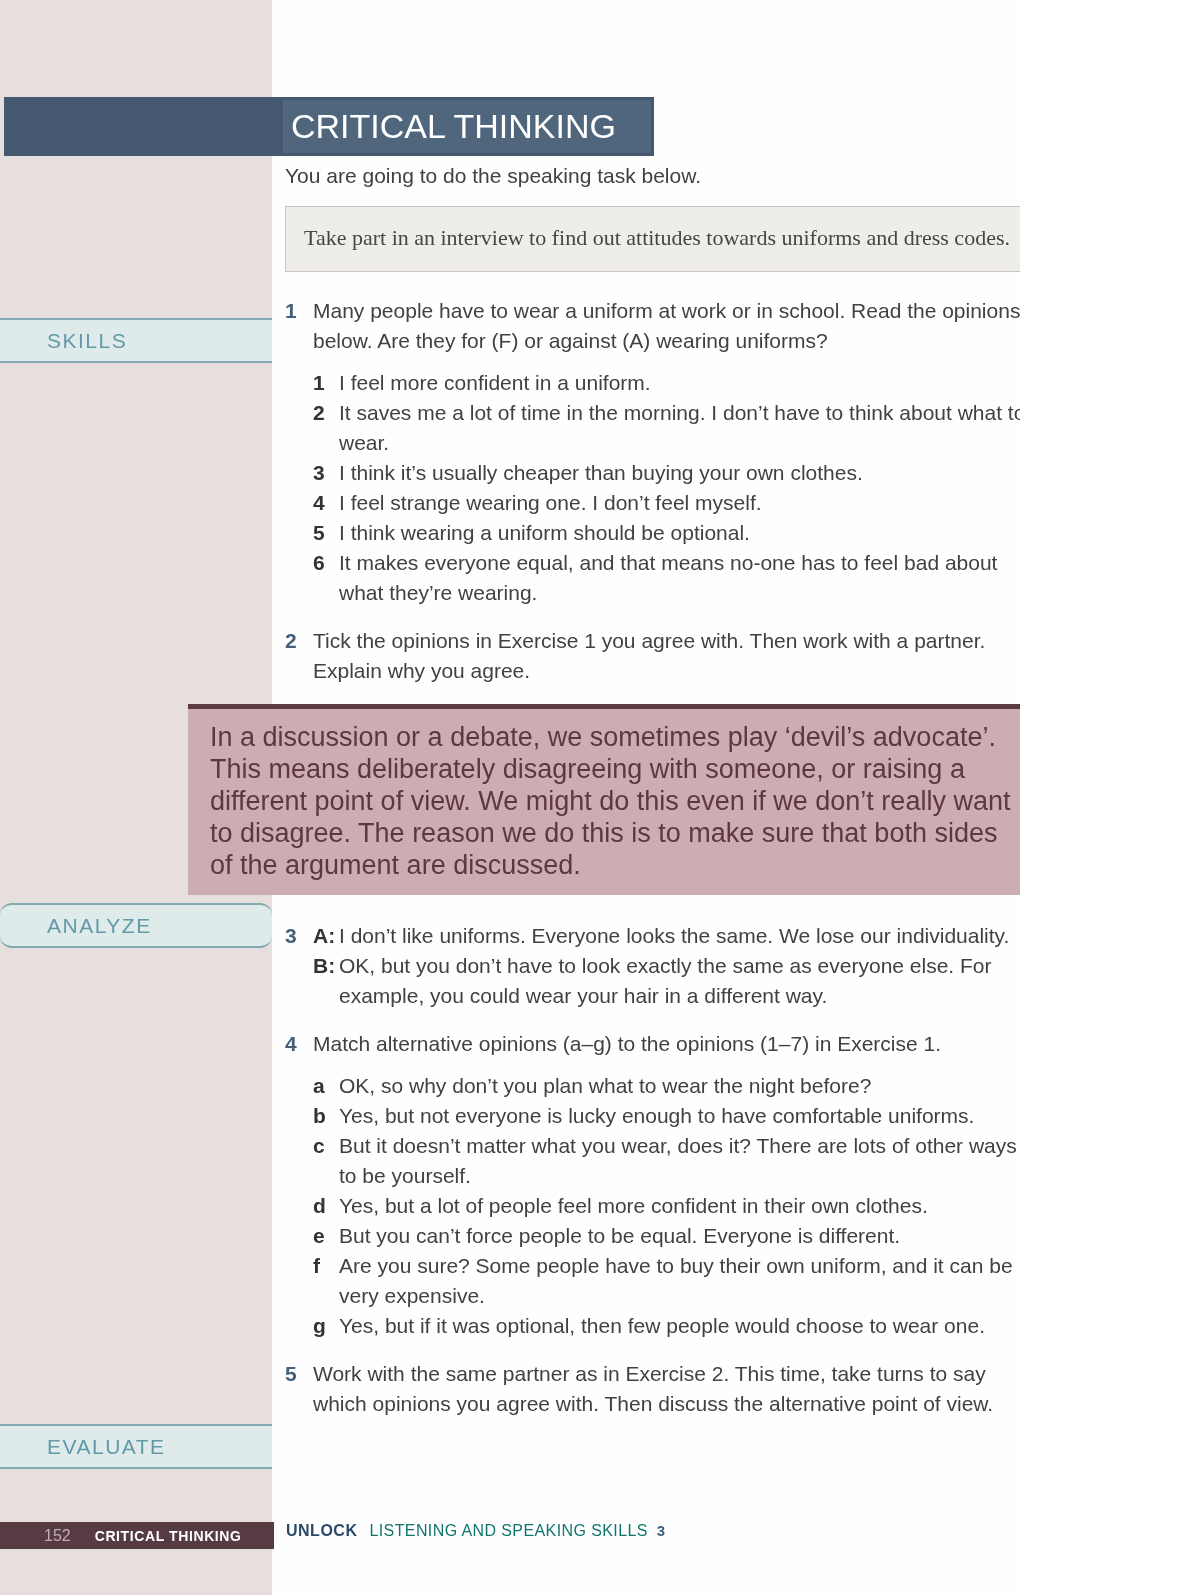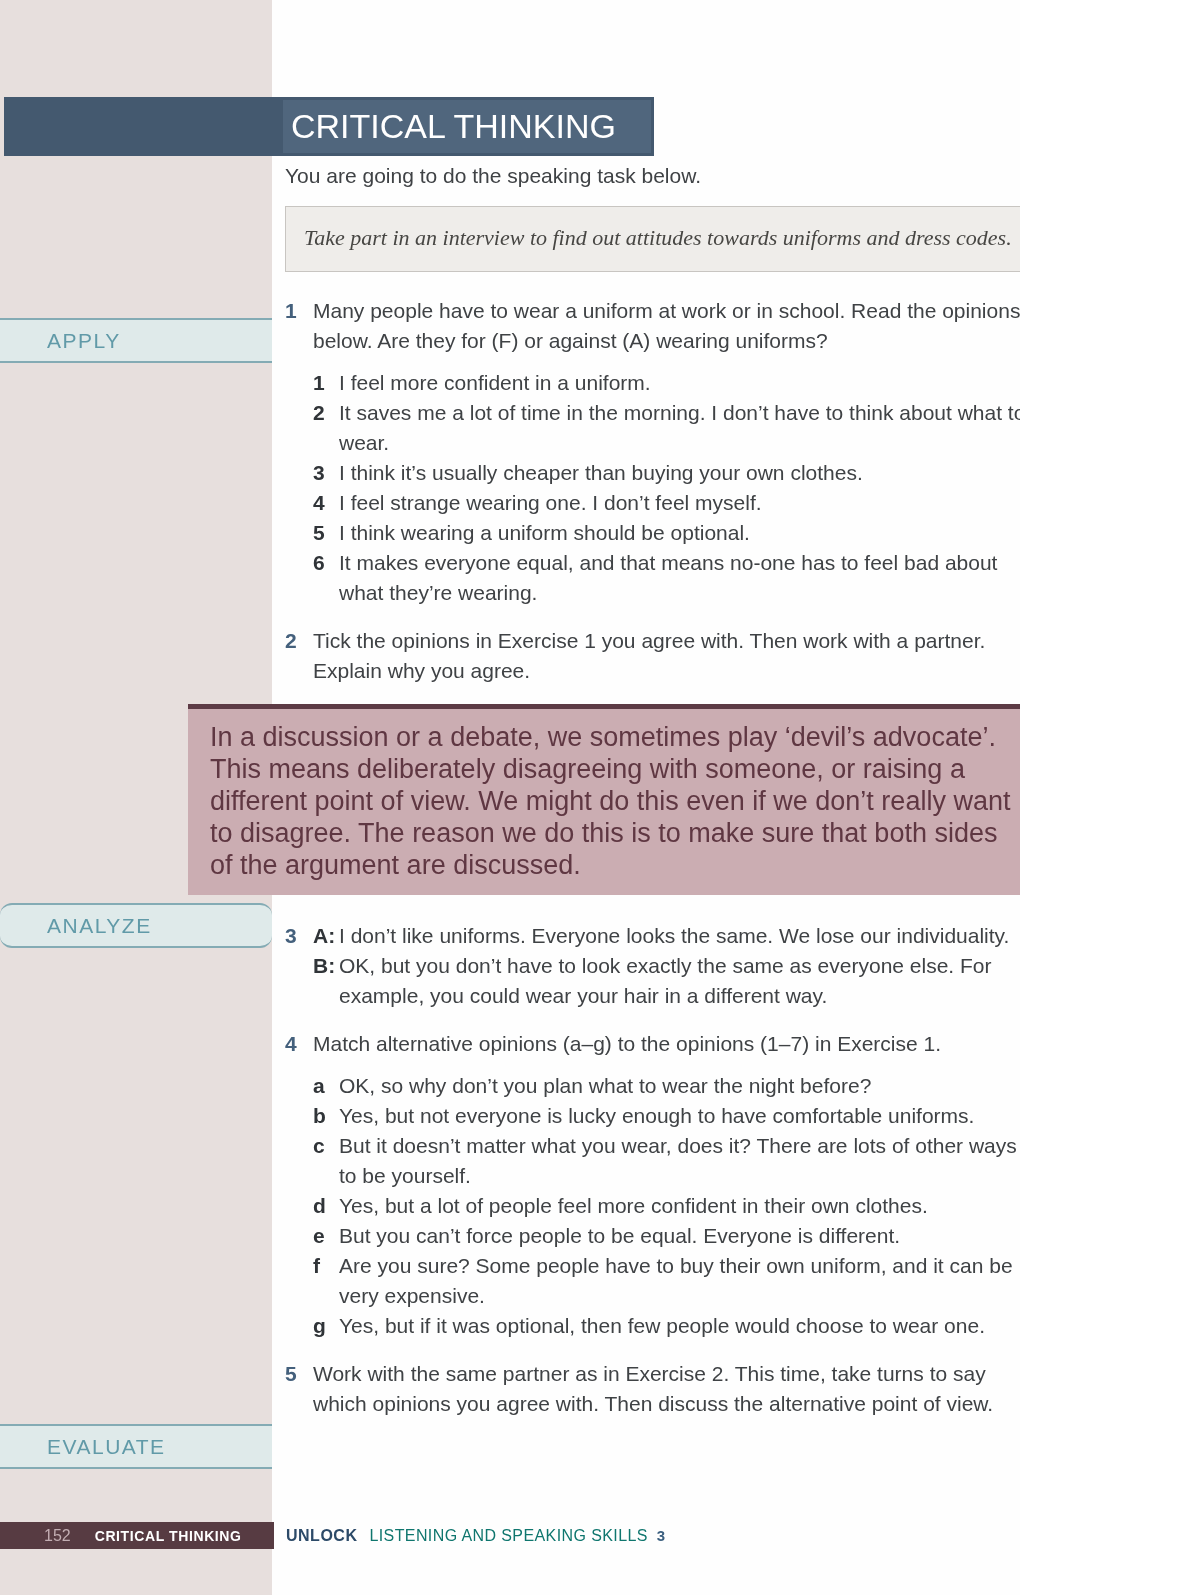--- a/index.html
+++ b/index.html
@@ -54,21 +54,20 @@
     margin-bottom:17px;
   }
   .task-box {
     width:748px;
     background:#efedea;
     border:1px solid #c8c5c1;
     padding:14px 18px 16px;
     font-family:"Liberation Serif", "DejaVu Serif", serif;
     font-size:22px; line-height:34px; color:#474643;
     margin-bottom:24px;
-    font-style:italic;
   }
   .ex { display:flex; margin-bottom:18px; }
   .ex-num {
     width:28px; flex:none;
     font-weight:bold; color:#44607c;
     font-size:21px; line-height:30px;
   }
   .ex-body { flex:1; font-size:21px; line-height:30px; color:#3f4245; }
   .ex-head { margin-bottom:12px; }
   .ex-head.no-items { margin-bottom:0; }
@@ -97,21 +96,21 @@
   }
   .footer-page-num {
     color:#c3aeb3; font-size:16px; margin-left:44px;
   }
   .footer-section {
     color:#ffffff; font-size:14px; font-weight:bold;
     letter-spacing:0.6px; margin-left:24px;
   }
   .footer-right {
     position:absolute; left:286px; top:1522px; height:27px;
-    display:flex; align-items:center;
+    display:flex; align-items:flex-start;
   }
   .footer-brand {
     color:#2c4a68; font-weight:bold; font-size:16px;
     letter-spacing:0.5px;
   }
   .footer-series {
     color:#0f766e; font-size:16px; letter-spacing:0.4px;
     margin-left:12px;
   }
   .footer-level {
@@ -126,21 +125,21 @@
 
   <div class="left-rail"></div>
 
   <div class="banner">
     <div class="banner-title-box">
       <span class="banner-title">CRITICAL THINKING</span>
     </div>
   </div>
 
   <div class="sidebar-label label-apply">
-    <span>APPLY</span>
+    <span>SKILLS</span>
   </div>
   <div class="sidebar-label label-analyze">
     <span>ANALYZE</span>
   </div>
   <div class="sidebar-label label-evaluate">
     <span>EVALUATE</span>
   </div>
 
   <div class="content">
 

